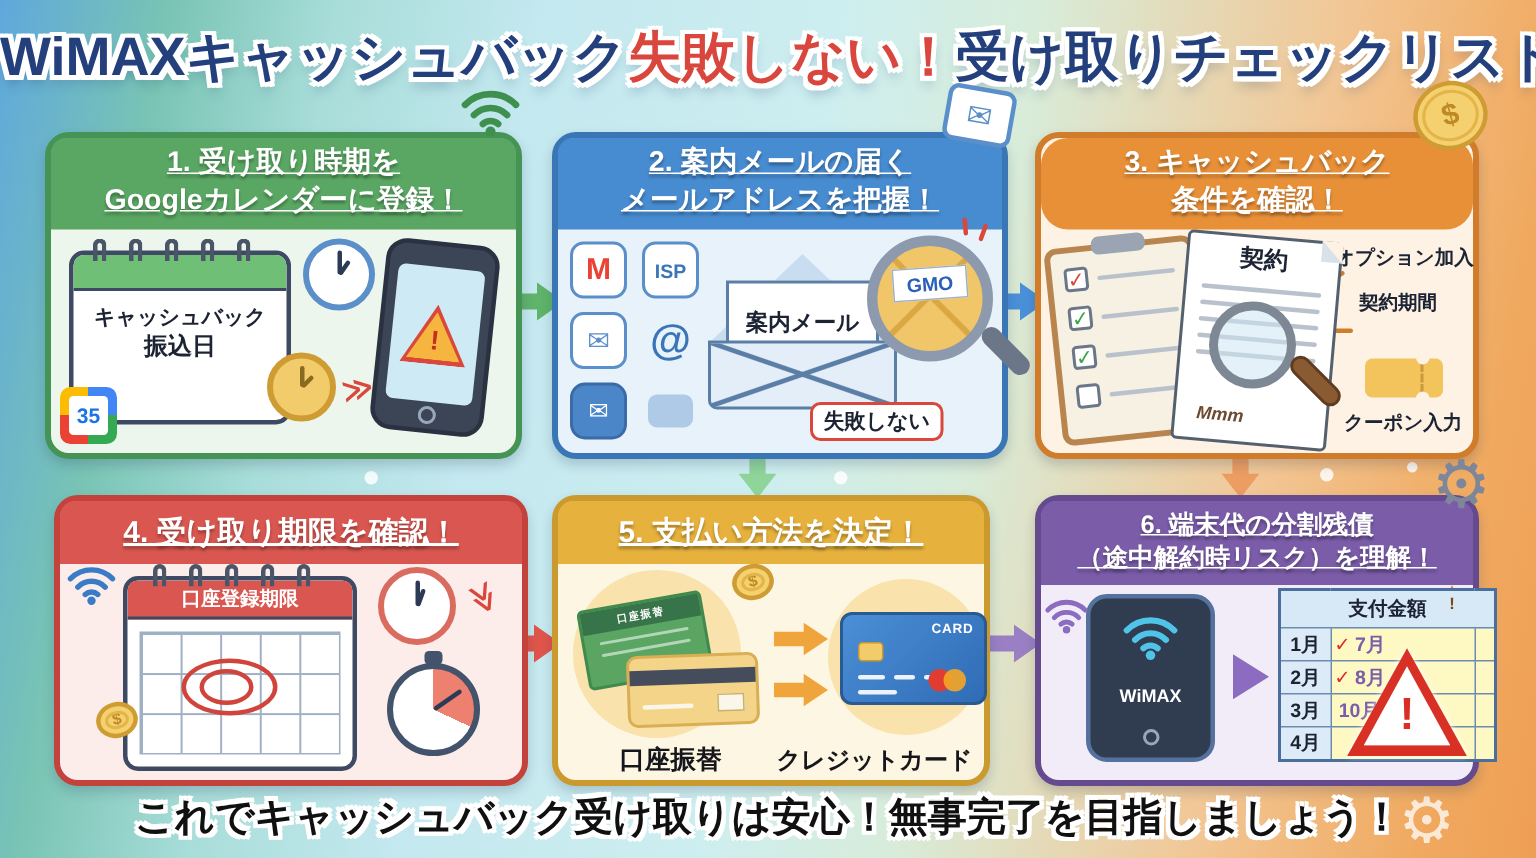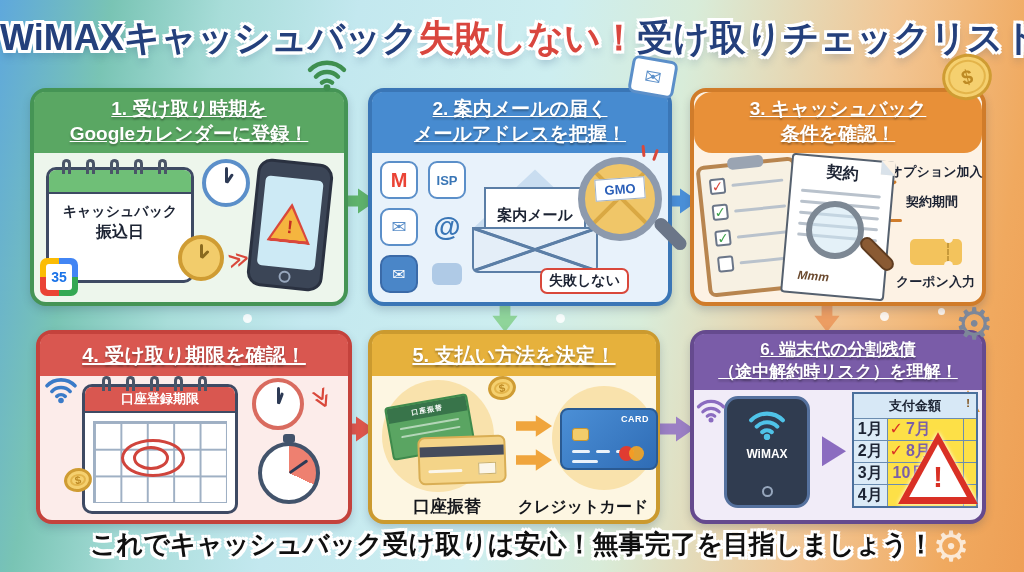--- a/index.html
+++ b/index.html
@@ -175,28 +175,28 @@
   .cc5 .chip{position:absolute;left:10px;top:18px;width:17px;height:13px;background:#f2cc6b;
     border:1.5px solid #c9962f;border-radius:3px;}
   .cc5 .d{position:absolute;height:3px;background:rgba(255,255,255,.9);border-radius:2px;}
   .cc5 .c1{position:absolute;right:22px;bottom:7px;width:15px;height:15px;border-radius:50%;background:#e03c31;}
   .cc5 .c2{position:absolute;right:12px;bottom:7px;width:15px;height:15px;border-radius:50%;background:#f5a623;opacity:.9;}
   .plabel{position:absolute;bottom:2px;font-weight:900;color:#15171c;text-align:center;white-space:nowrap;}
 
   
   .dev6{position:absolute;left:30px;top:6px;width:86px;height:112px;background:#303c50;
     border:3px solid #55719e;border-radius:14px;display:flex;flex-direction:column;align-items:center;z-index:2;}
-  .dev6 .dlabel{color:#fff;font-weight:800;font-size:12px;margin-top:6px;}
+  .dev6 .dlabel{color:#fff;font-weight:800;font-size:12px;margin-top:16px;}
   .dev6 .dot{position:absolute;bottom:8px;width:11px;height:11px;border:2px solid #97a7bd;border-radius:50%;}
   .play6{position:absolute;left:128px;top:46px;width:24px;height:30px;background:#8b6cc0;
     clip-path:polygon(0 0,100% 50%,0 100%);}
-  .tbl6{position:absolute;left:158px;top:2px;width:126px;border-collapse:collapse;z-index:1;
-    background:#fde047;border:2.5px solid #4a6f9c;}
+  .tbl6{position:absolute;left:158px;top:2px;width:146px;border-collapse:collapse;z-index:1;
+    background:#fef9c3;border:2.5px solid #4a6f9c;}
   .tbl6 th{background:#d7e8f6;font-size:13px;font-weight:900;color:#1c2333;padding:3px 0;border:1.5px solid #6b8cb0;}
-  .tbl6 td{border:1.5px solid #6b8cb0;font-size:16px;font-weight:800;height:22px;padding:0 2px;}
+  .tbl6 td{border:1.5px solid #6b8cb0;font-size:13px;font-weight:800;height:22px;padding:0 2px;}
   .tbl6 .mcol{background:#dcebf7;text-align:center;width:34px;color:#1c2333;}
   .tbl6 .vcol .ck{color:#d93025;margin-right:3px;}
   .tbl6 .vcol .mv{color:#7a5fa8;}
   .tbl6 .ecol{width:14px;}
 
   
   .warn-sm{width:24px;height:22px;} .warn-sm .t-out{background:#d98f2b;} 
   .warn-sm .t-in{inset:4px 3px 2px;background:#f7cf5c;}
   .warn-sm .bang{font-size:11px;color:#7a4a12;margin-top:4px;}
   .warn-md{width:44px;height:40px;} .warn-md .t-out{background:#d9483b;}

